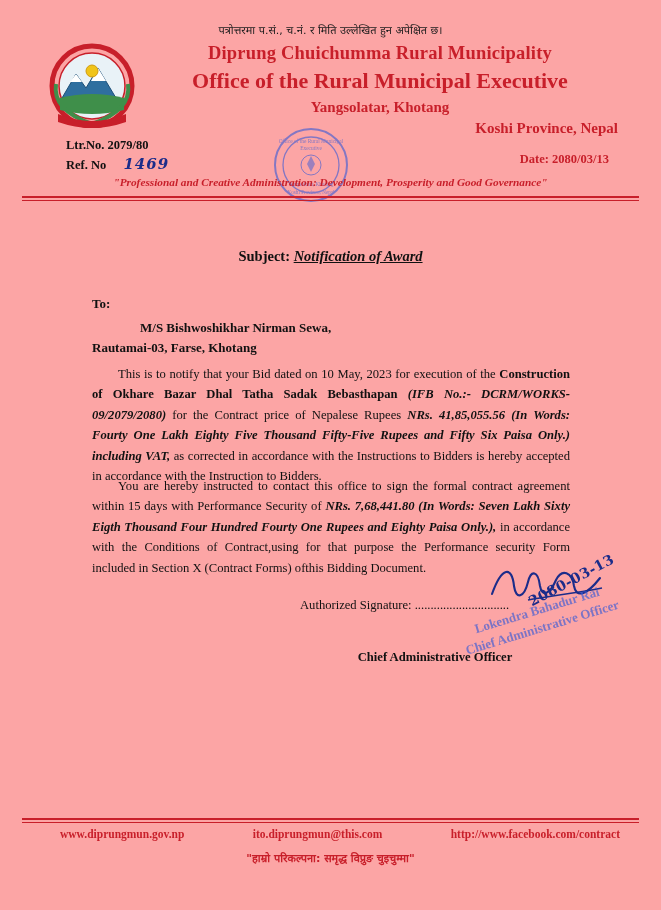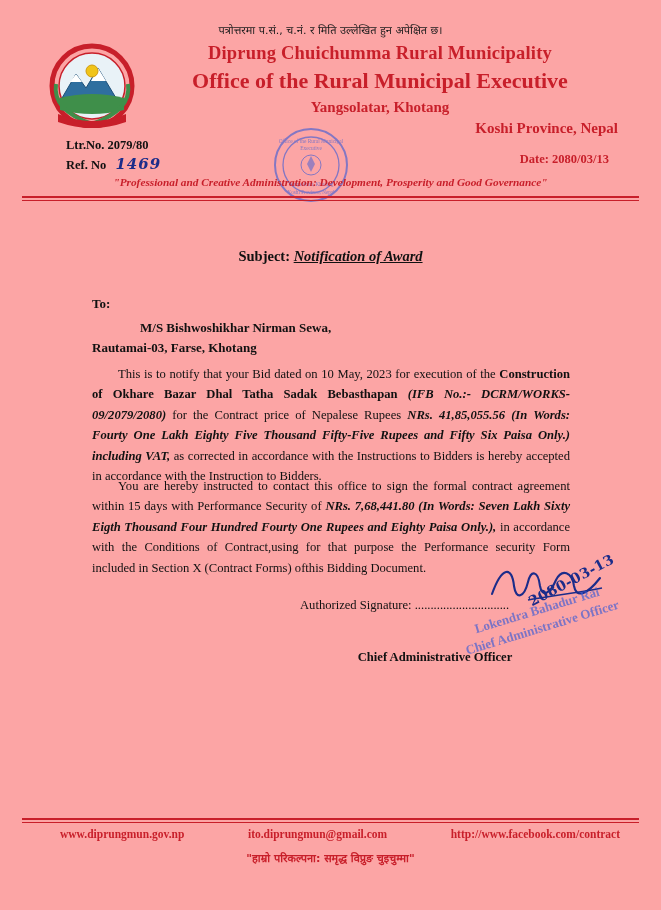--- a/index.html
+++ b/index.html
@@ -98,21 +98,21 @@
     font-size: 12.5px;
     font-weight: bold;
     color: #111;
   }
   .refno-hand {
     font-family: "DejaVu Serif", serif;
     font-size: 15px;
     color: #1b2c8a;
     font-weight: bold;
     font-style: italic;
-    margin-left: 6px;
+    margin-left: 14px;
     letter-spacing: 1px;
   }
   .date {
     position: absolute;
     right: 58px; top: 152px;
     font-size: 12.5px;
     font-weight: bold;
     color: #c81f2a;
   }
 
@@ -380,18 +380,18 @@
     <div>Lokendra Bahadur Rai</div>
     <div>Chief Administrative Officer</div>
   </div>
 
   <div class="sig-title">Chief Administrative Officer</div>
 
   <div class="rule-f1"></div>
   <div class="rule-f2"></div>
   <div class="footer-row">
     <span>www.diprungmun.gov.np</span>
-    <span>ito.diprungmun@gmail.com</span>
+    <span>ito.diprungmun@this.com</span>
     <span>http://www.facebook.com/contract</span>
   </div>
   <div class="footer-nep">"हाम्रो परिकल्पना: समृद्ध विप्रुङ चुइचुम्मा"</div>
 
 </div>
 
 </body></html>

